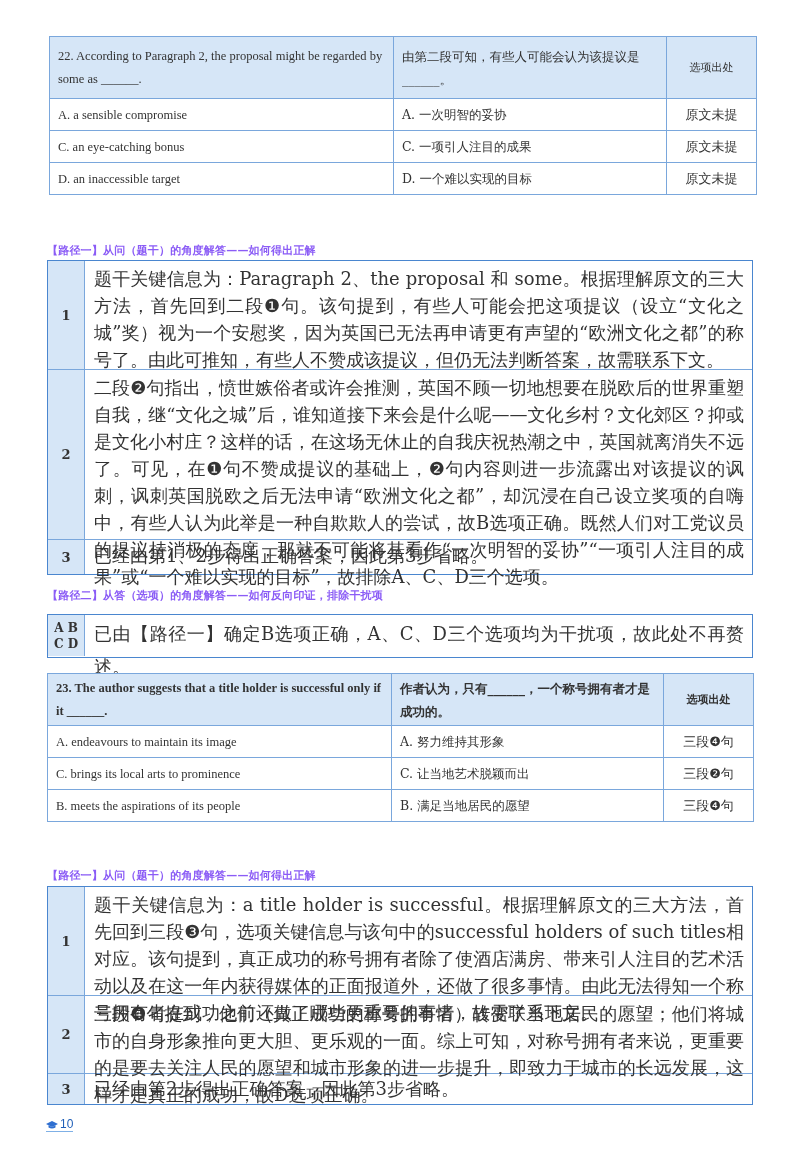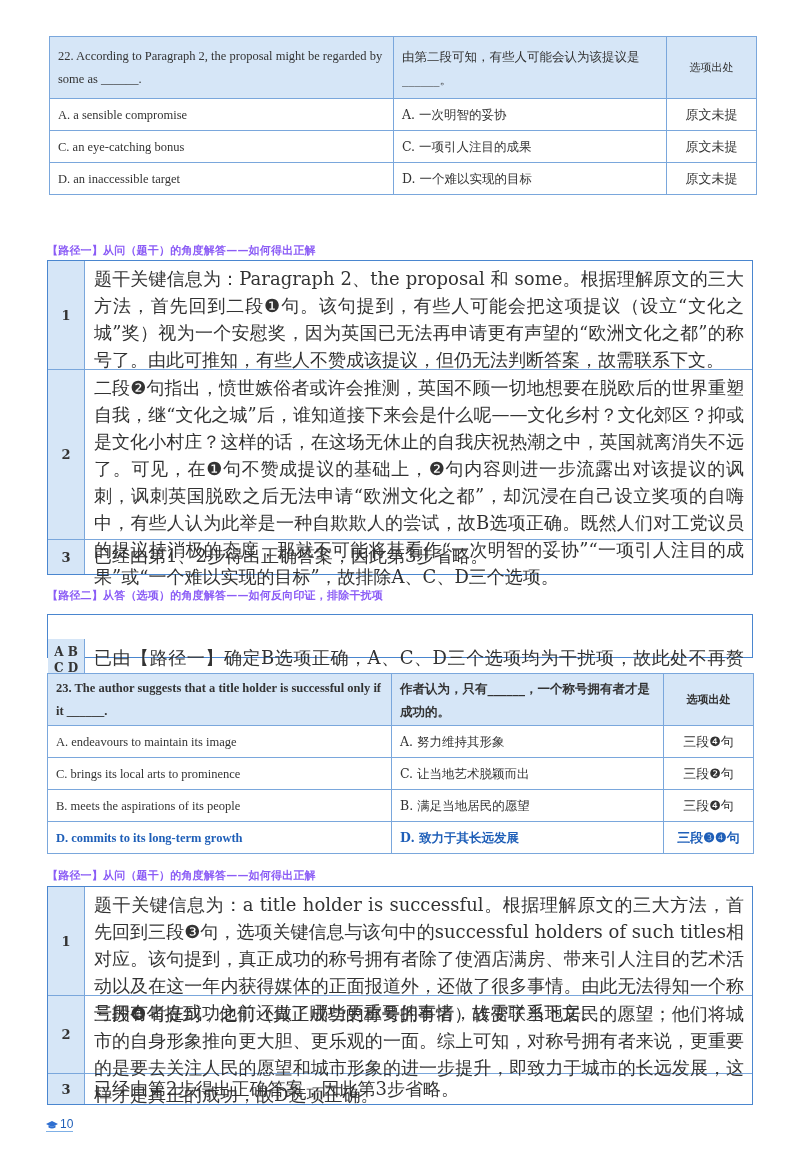--- a/index.html
+++ b/index.html
@@ -93,21 +93,21 @@
   </div>
   <div class="step" style="height:34px;">
     <div class="num">3</div>
     <div class="txt" style="line-height:24px;">已经由第1、2步得出正确答案，因此第3步省略。</div>
   </div>
 </div>
 
 <div class="section-title" style="top:588px;">【路径二】从答（选项）的角度解答——如何反向印证，排除干扰项</div>
 
 <div class="steps" style="top:614px; height:44px;">
-  <div class="step" style="height:41px;margin-top:24px;">
+  <div class="step" style="height:41px;">
     <div class="num abcd">
       <span>A B</span>
       <span>C D</span>
     </div>
     <div class="txt" style="line-height:33px; padding-top:2px;">已由【路径一】确定B选项正确，A、C、D三个选项均为干扰项，故此处不再赘述。</div>
   </div>
 </div>
 
 <table class="opt" style="left:47px; top:673px; width:706px;">
   <colgroup>
@@ -129,25 +129,20 @@
   <tr style="height:32px;">
     <td class="en">C. brings its local arts to prominence</td>
     <td>C. 让当地艺术脱颖而出</td>
     <td class="src">三段❷句</td>
   </tr>
   <tr style="height:32px;">
     <td class="en">B. meets the aspirations of its people</td>
     <td>B. 满足当地居民的愿望</td>
     <td class="src">三段❹句</td>
   </tr>
-  <tr class="correct" style="height:32px;">
-    <td class="en">D. commits to its long-term growth</td>
-    <td>D. 致力于其长远发展</td>
-    <td class="src">三段❸❹句</td>
-  </tr>
 </tbody>
   </table>
 
 <div class="section-title" style="top:868px;">【路径一】从问（题干）的角度解答——如何得出正解</div>
 
 <div class="steps" style="top:886px;">
   <div class="step" style="height:108px;">
     <div class="num">1</div>
     <div class="txt">题干关键信息为：a title holder is successful。根据理解原文的三大方法，首先回到三段❸句，选项关键信息与该句中的successful holders of such titles相对应。该句提到，真正成功的称号拥有者除了使酒店满房、带来引人注目的艺术活动以及在这一年内获得媒体的正面报道外，还做了很多事情。由此无法得知一个称号拥有者在成功之前还做了哪些更重要的事情，故需联系下文。</div>
   </div>

